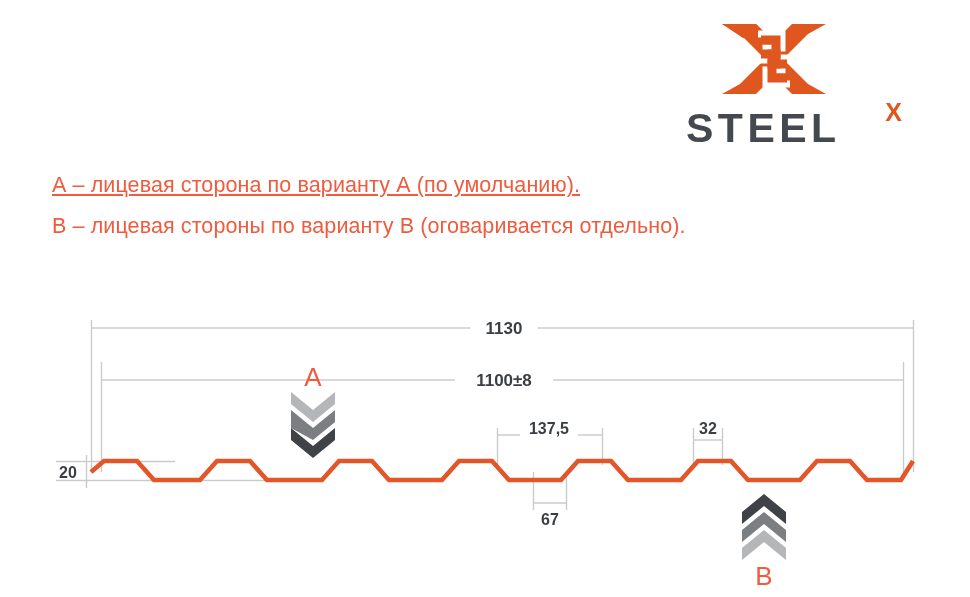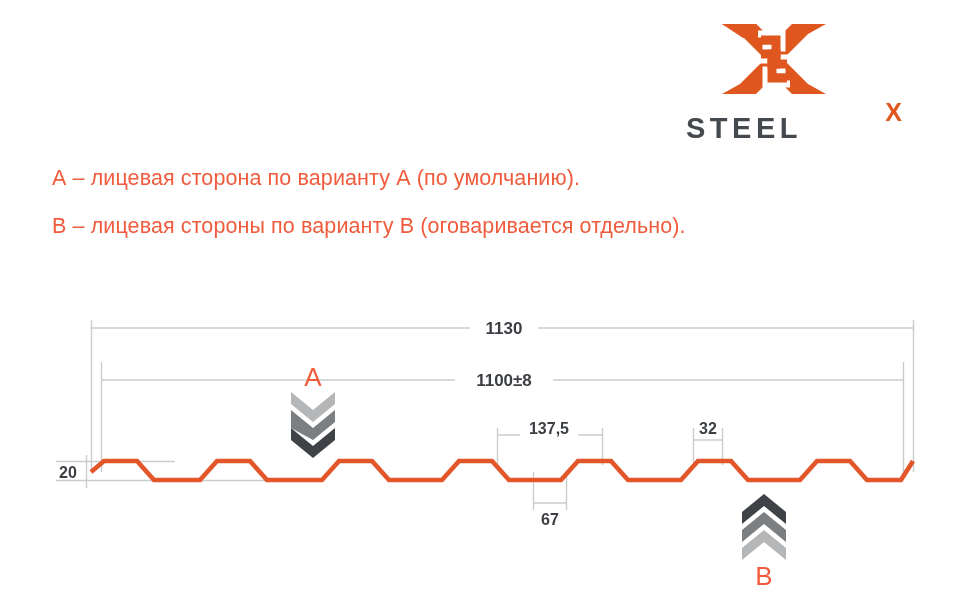--- a/index.html
+++ b/index.html
@@ -38,21 +38,21 @@
   .wordmark {
     position: absolute;
     left: 0px;
     top: 88px;
     width: 218px;
     height: 44px;
   }
   .wordmark-text {
     font-family: "Liberation Sans", sans-serif;
     font-weight: 700;
-    font-size: 29px;
+    font-size: 41px;
     letter-spacing: 4.5px;
     color: #43494e;
     line-height: 44px;
     white-space: nowrap;
   }
   .wordmark-x {
     position: absolute;
     right: 2px;
     top: -6px;
     font-family: "Liberation Sans", sans-serif;
@@ -65,21 +65,21 @@
   .desc {
     position: absolute;
     left: 52px;
     color: #ef5b3c;
     font-family: "Liberation Sans", sans-serif;
     font-size: 21.5px;
     font-weight: 400;
     white-space: nowrap;
     letter-spacing: 0.1px;
   }
-  .desc-a { top: 166px; }
+  .desc-a { top: 173px; text-decoration: underline; }
   .desc-b { top: 214px; }
   
   .drawing {
     position: absolute;
     left: 0;
     top: 300px;
     width: 970px;
     height: 297px;
   }
   .mark-letter {

